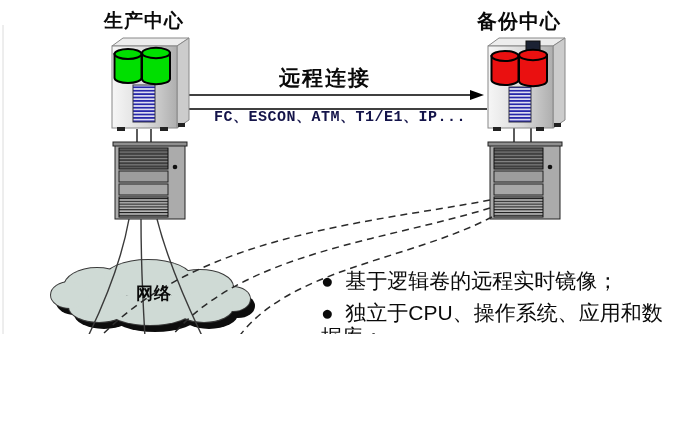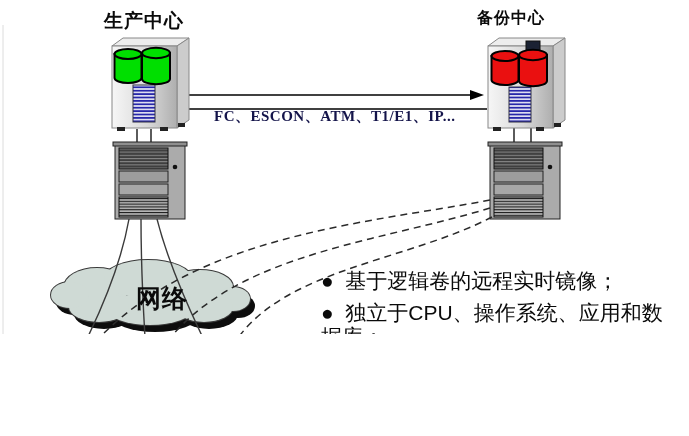--- a/index.html
+++ b/index.html
@@ -3,27 +3,27 @@
 <meta charset="utf-8">
 <style>
   html,body{margin:0;padding:0;background:#fff;}
   .stage{
     position:relative;width:689px;height:334px;background:#ffffff;overflow:hidden;
     font-family:"Liberation Sans", sans-serif;
   }
   .stage svg{position:absolute;left:0;top:0;}
   .lbl{position:absolute;color:#0a0a0a;font-weight:bold;white-space:nowrap;}
   .lbl-prod{left:104px;top:8px;font-size:19px;letter-spacing:1px;}
-  .lbl-backup{left:477px;top:8px;font-size:16px;letter-spacing:1px;}
+  .lbl-backup{left:477px;top:8px;font-size:20px;letter-spacing:1px;}
   .lbl-remote{left:279px;top:64px;font-size:21px;letter-spacing:2px;}
   .lbl-protocols{
     left:214px;top:107px;font-size:15px;letter-spacing:.5px;
-    font-family:Liberation Serif, serif;color:#14144a;
+    font-family:Liberation Mono, monospace;color:#14144a;
   }
-  .lbl-network{left:136px;top:282px;font-size:25px;letter-spacing:1px;}
+  .lbl-network{left:136px;top:282px;font-size:17px;letter-spacing:1px;}
   .features{
     position:absolute;left:321px;top:269px;width:360px;
     color:#0a0a0a;font-weight:normal;font-size:21px;line-height:24px;
   }
   .feature-item{white-space:pre-wrap;margin:0 0 8px 0;}
 </style>
 </head>
 <body>
 
 <div class="stage">
@@ -173,20 +173,21 @@
       <path d="M492,217 C400,265 260,270 224,364"></path>
     </g>
 
     <use href="#pc" x="56" y="368"></use>
     <use href="#pc" x="129" y="368"></use>
     <use href="#pc" x="200" y="366"></use>
   </svg>
 
   <div class="lbl lbl-prod">生产中心</div>
   <div class="lbl lbl-backup">备份中心</div>
+  <div class="lbl lbl-remote">远程连接</div>
   <div class="lbl lbl-protocols">FC、ESCON、ATM、T1/E1、IP...</div>
   <div class="lbl lbl-network">网络</div>
 
   <div class="features">
     <p class="feature-item">●  基于逻辑卷的远程实时镜像；</p>
     <p class="feature-item">●  独立于CPU、操作系统、应用和数
 据库；</p>
   </div>
 
 </div>

